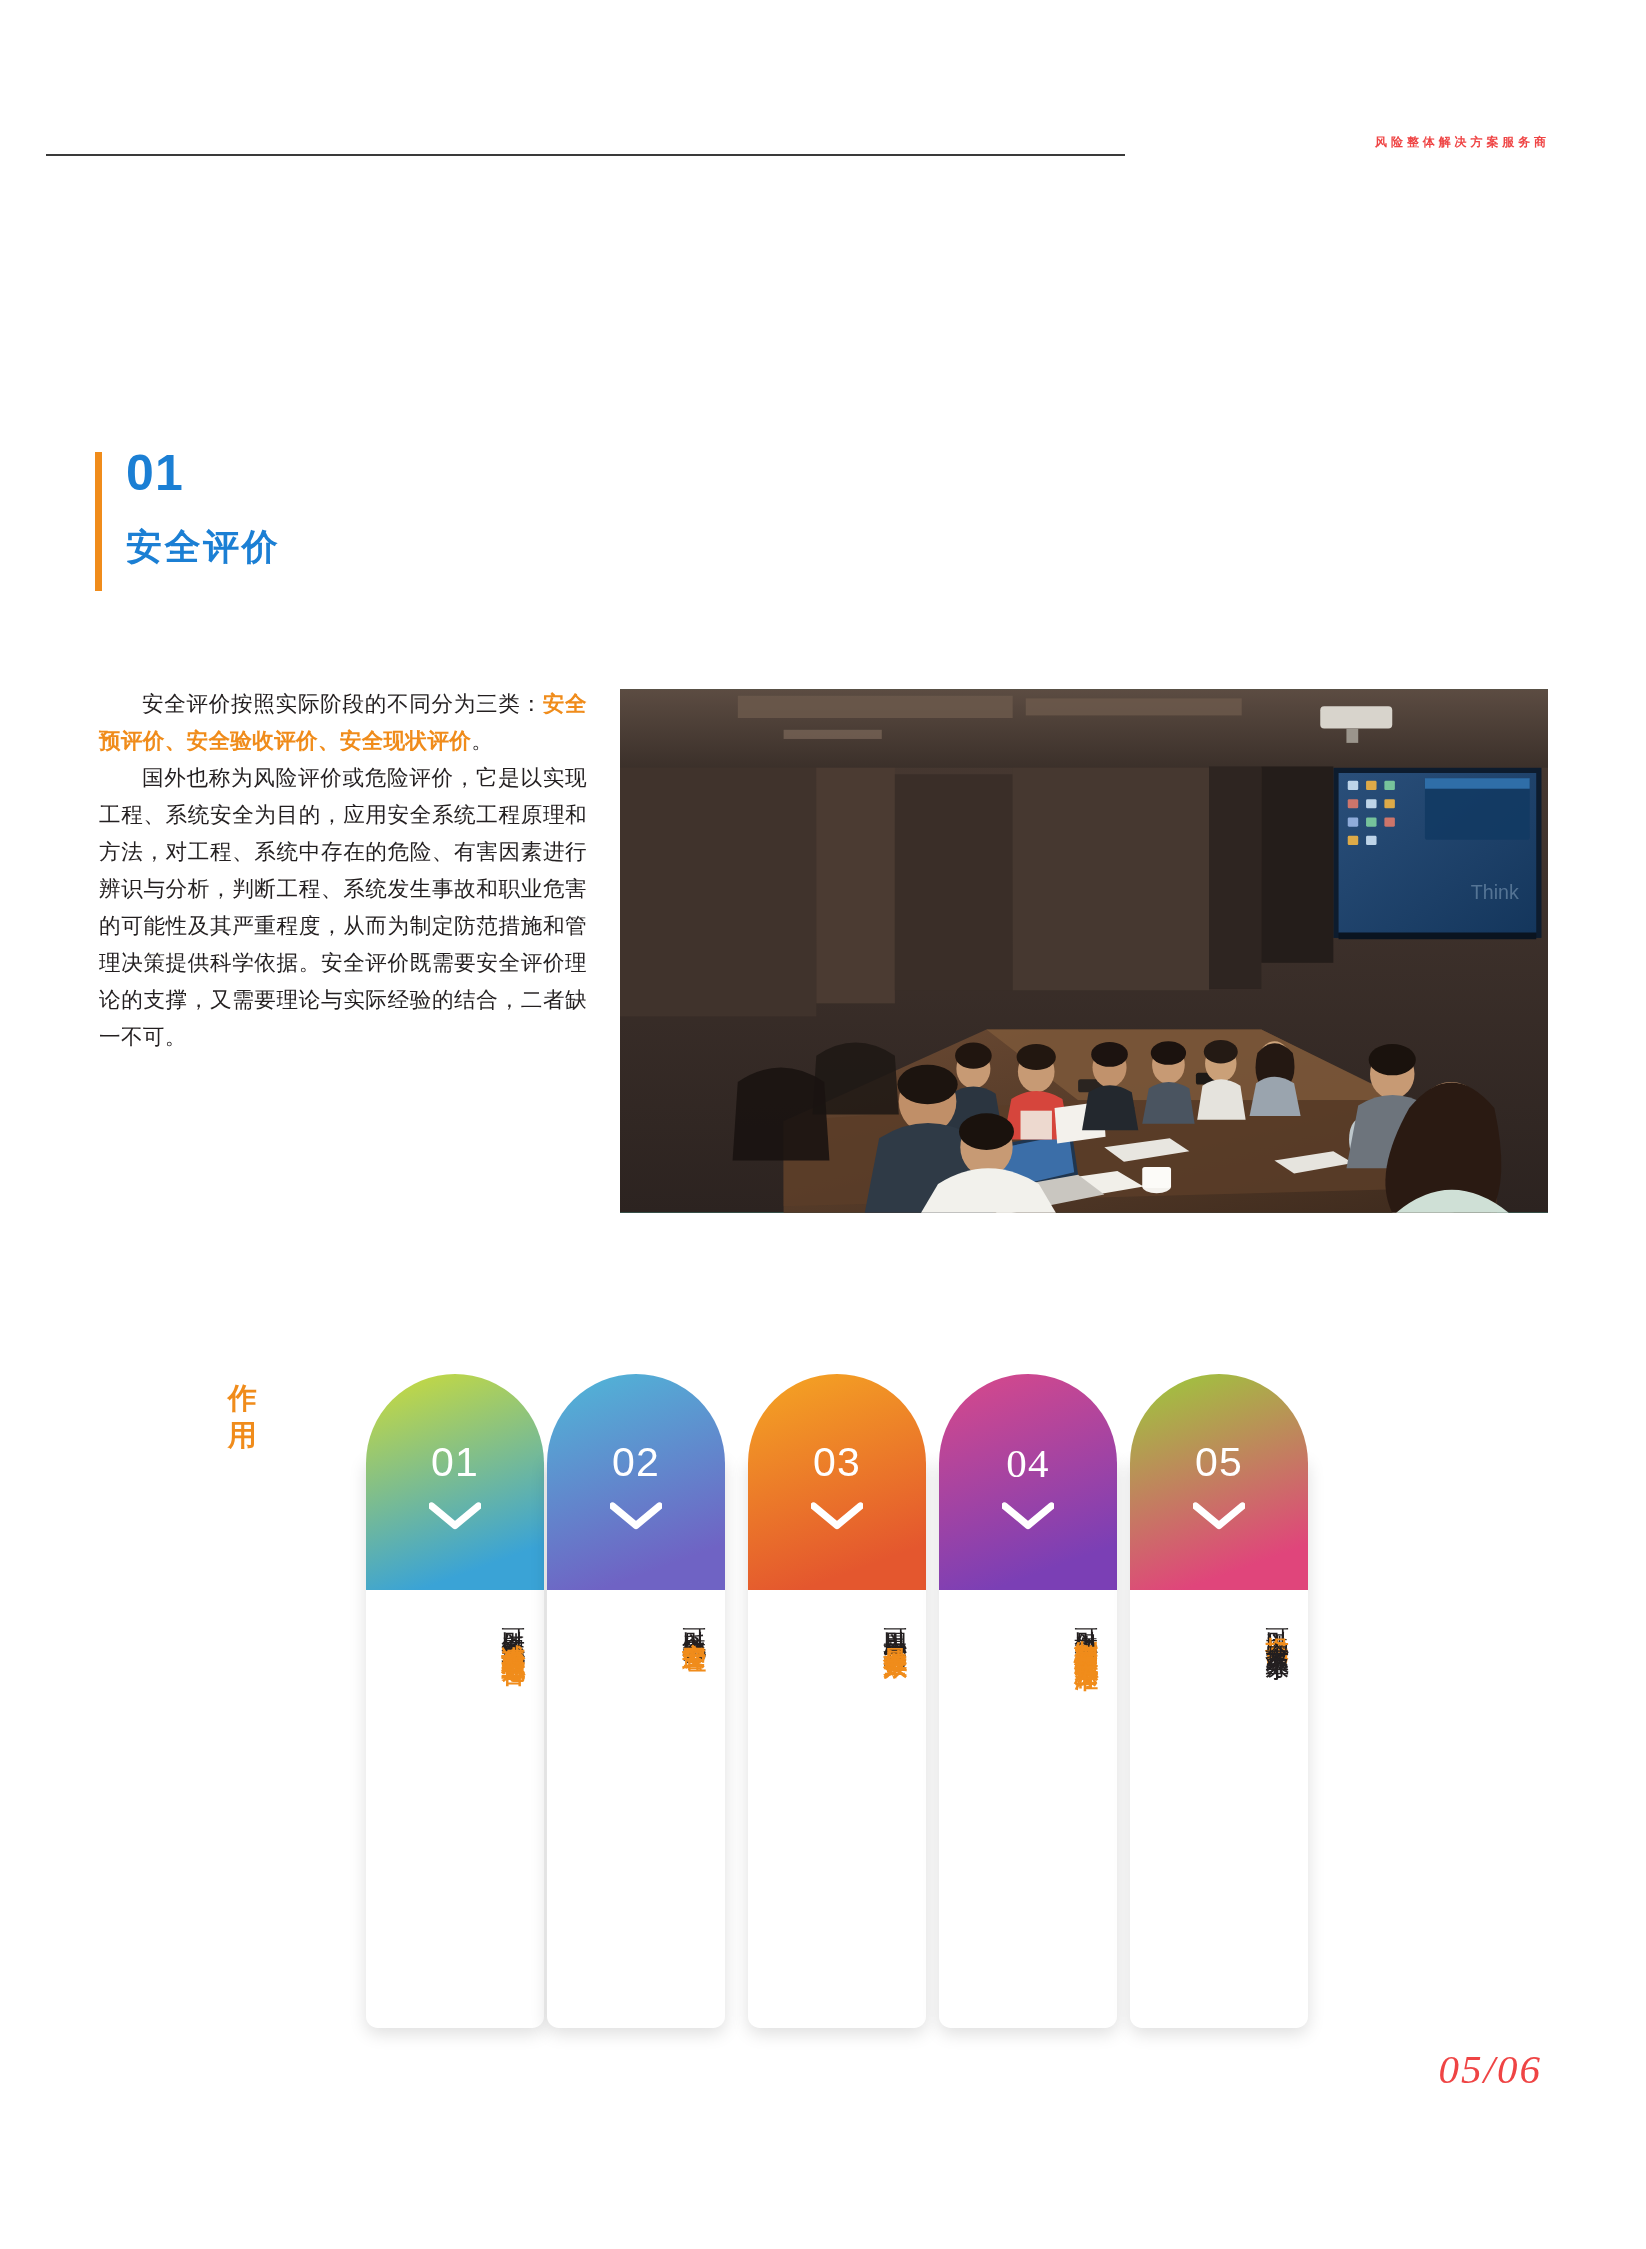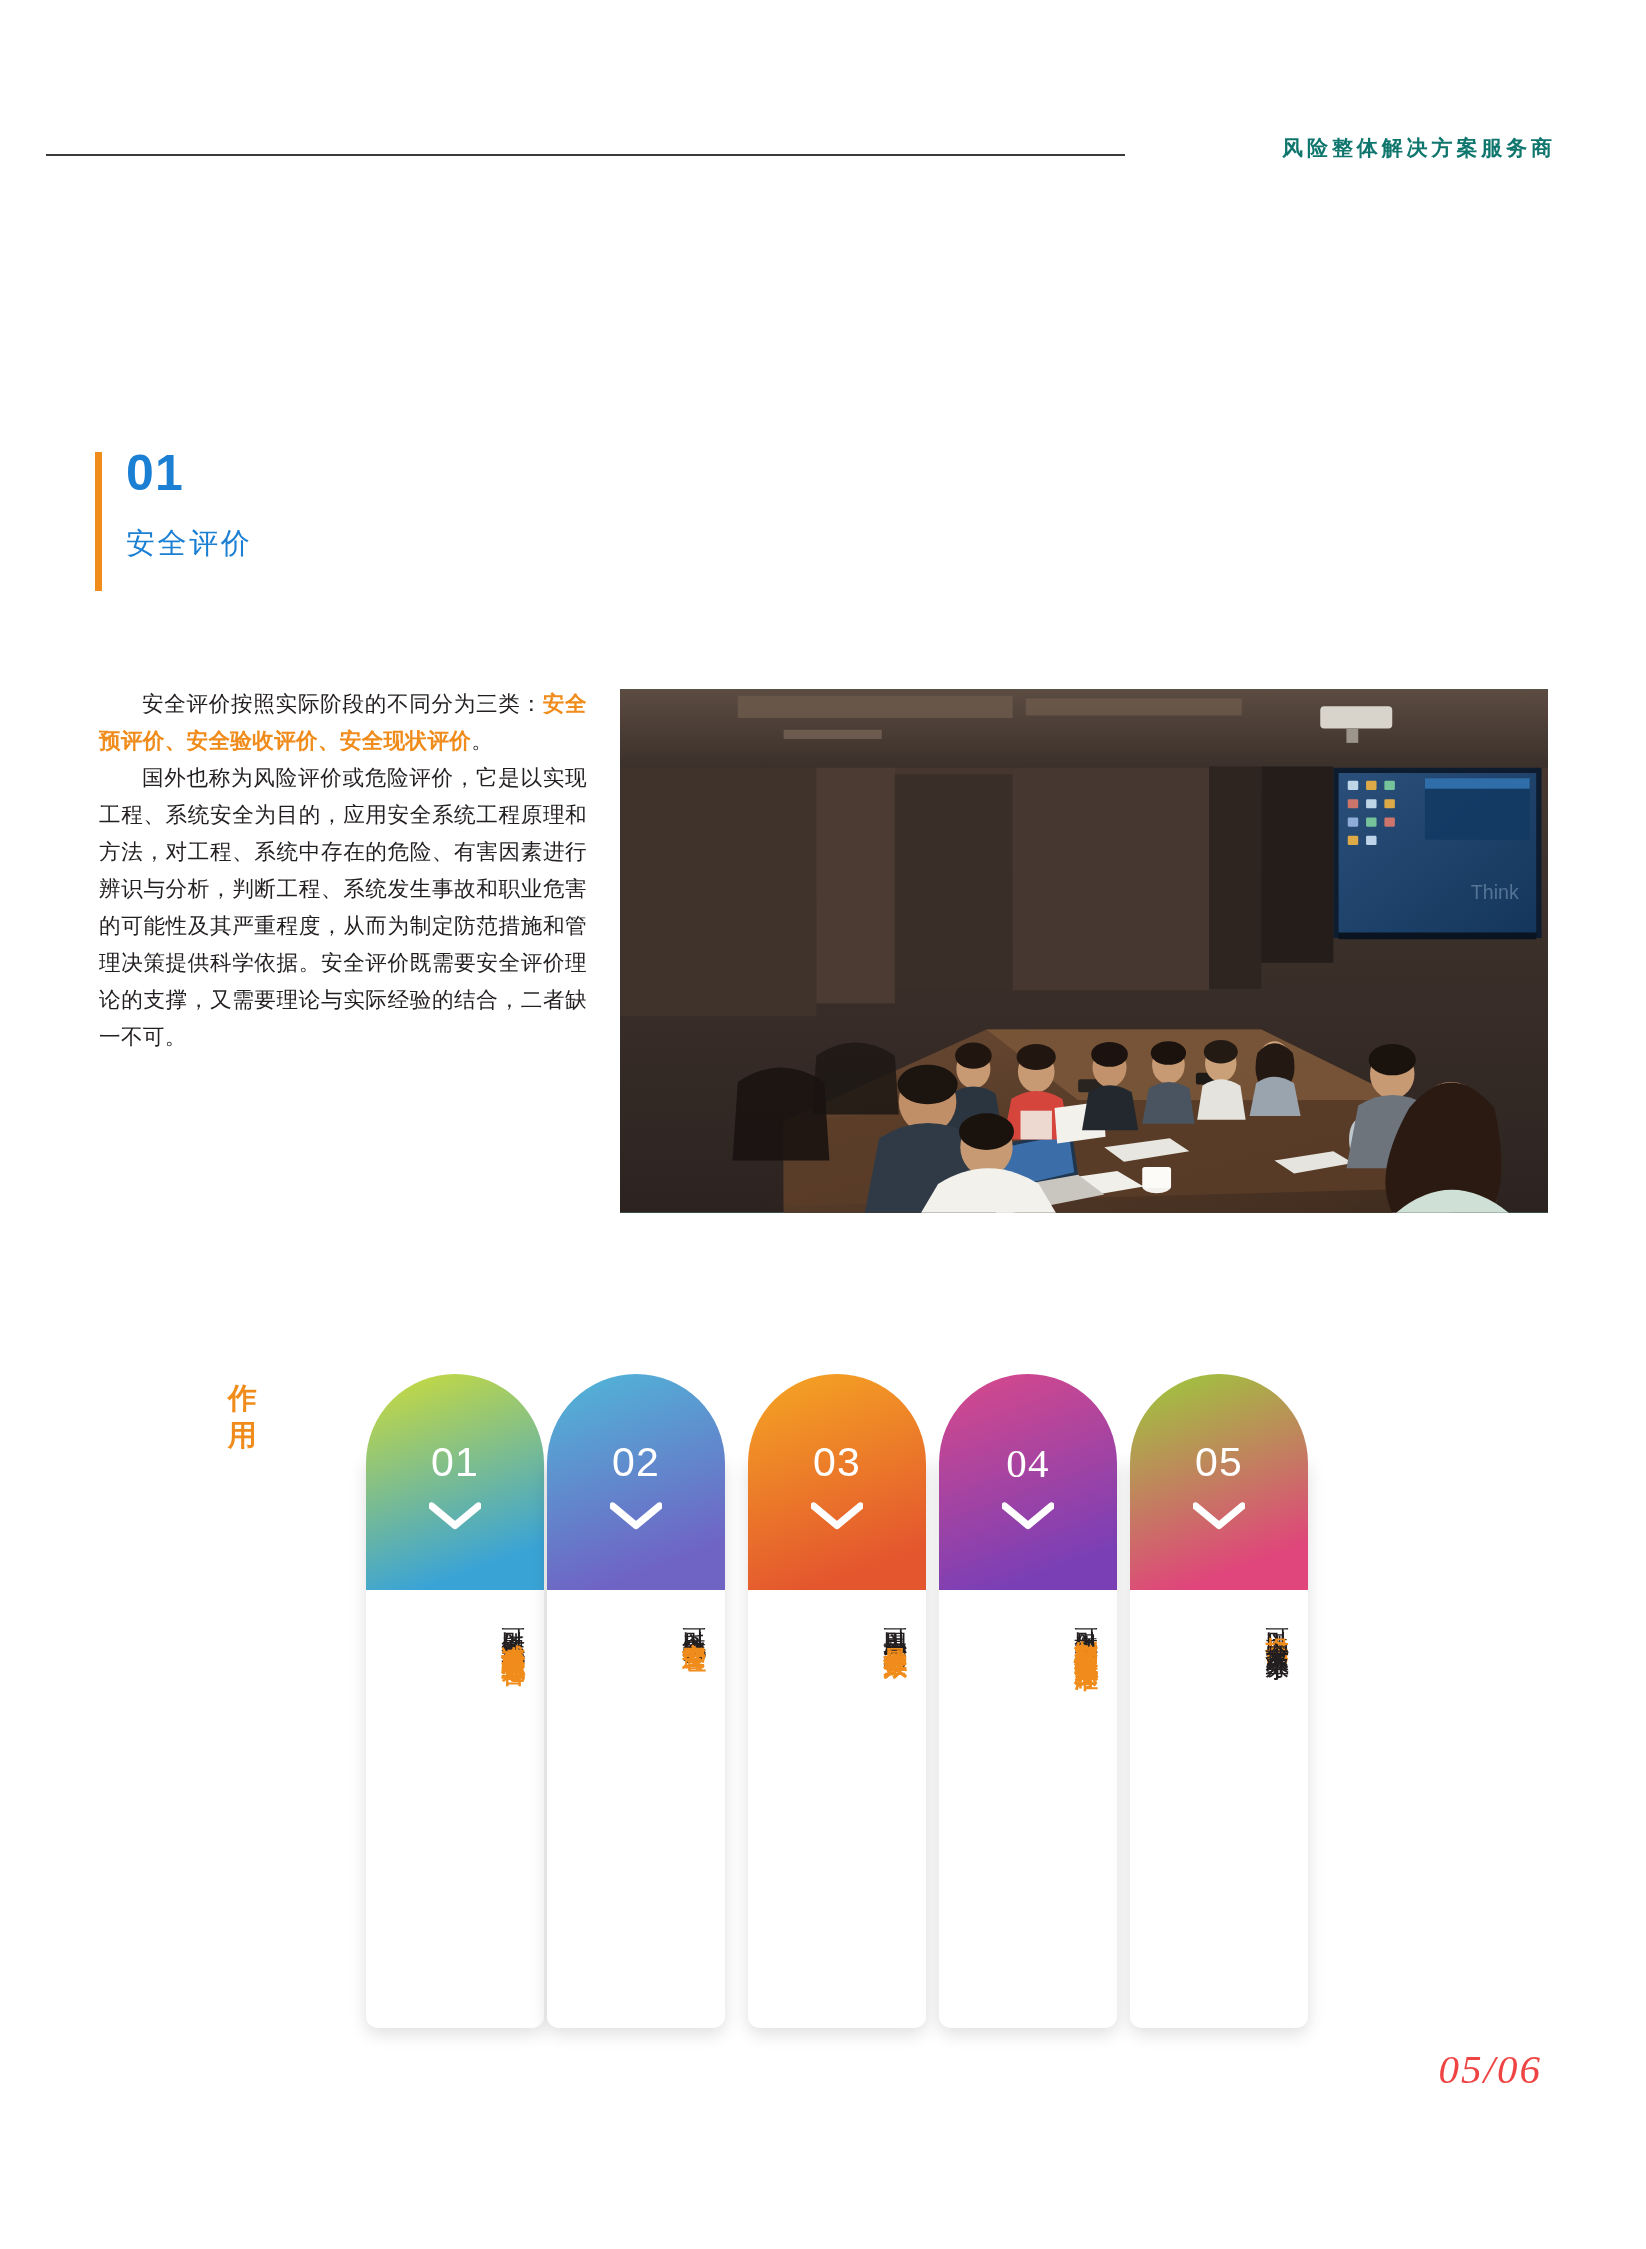--- a/index.html
+++ b/index.html
@@ -36,24 +36,24 @@
     position: absolute;
     top: 0;
     left: 1086px;
     width: 39px;
     height: 2px;
     background: #3a3a3a;
   }
   .header-title {
     position: absolute;
     top: 134px;
-    right: 91px;
-    font-size: 21px;
+    right: 97px;
+    font-size: 12px;
     letter-spacing: 3.9px;
-    color: #0f766e;
+    color: #ef4444;
     font-weight: 600;
     white-space: nowrap;
   }
 
   
   .sec-bar {
     position: absolute;
     left: 95px;
     top: 452px;
     width: 7.2px;
@@ -67,22 +67,22 @@
     font-size: 50px;
     font-weight: 700;
     color: #1b7fd4;
     letter-spacing: 1.3px;
     line-height: 1;
   }
   .sec-title {
     position: absolute;
     left: 126px;
     top: 529px;
-    font-size: 29px;
-    font-weight: 400;
+    font-size: 36px;
+    font-weight: 700;
     color: #1b7fd4;
     letter-spacing: 2.6px;
     line-height: 1;
   }
 
   
   .body-col {
     position: absolute;
     left: 99px;
     top: 685px;

